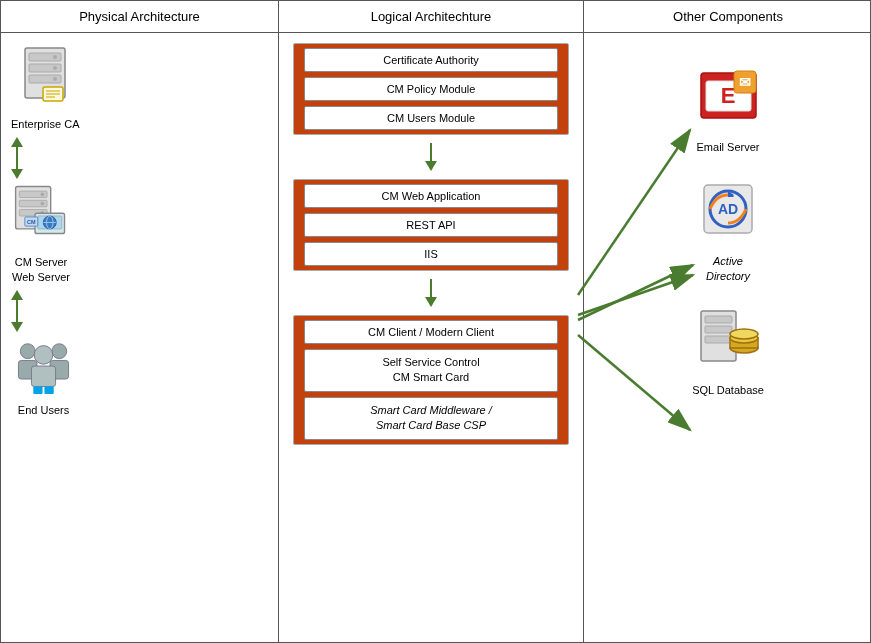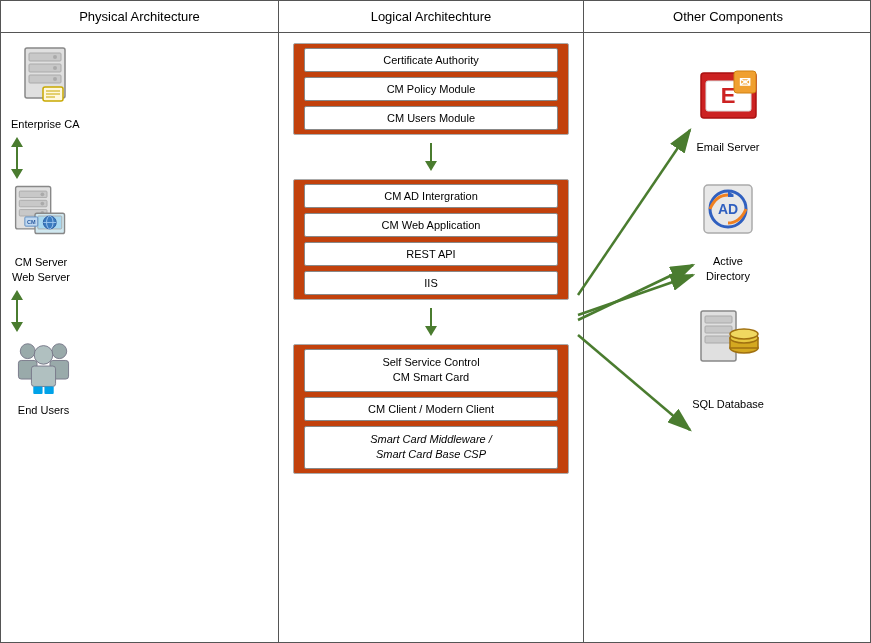--- a/index.html
+++ b/index.html
@@ -254,35 +254,34 @@
         <div class="logical-box">CM Policy Module</div>
         <div class="logical-box">CM Users  Module</div>
       </div>
 
       <div class="logical-arrow-down">
         <div class="line"></div>
         <div class="arrowhead"></div>
       </div>
 
       <div class="logical-group">
-        <div class="logical-box">CM AD Intergration</div>
         <div class="logical-box">CM Web Application</div>
         <div class="logical-box">REST API</div>
         <div class="logical-box">IIS</div>
       </div>
 
       <div class="logical-arrow-down">
         <div class="line"></div>
         <div class="arrowhead"></div>
       </div>
 
       <div class="logical-group">
+        <div class="logical-box">CM Client / Modern Client</div>
         <div class="logical-box" style="white-space:pre-line; line-height:1.4;">Self Service Control
 CM Smart Card</div>
-        <div class="logical-box">CM Client / Modern Client</div>
         <div class="logical-box" style="white-space:pre-line; line-height:1.4;font-style:italic;">Smart Card Middleware /
 Smart Card Base CSP</div>
       </div>
 
     </div>
   </div>
 
   <div class="section other">
     <div class="section-title">Other Components</div>
     <div class="other-content">
@@ -310,25 +309,25 @@
           <circle cx="32" cy="32" r="18" fill="none" stroke="#3060c0" stroke-width="3"></circle>
 
           <path d="M32 14 L38 20 L32 20 Z" fill="#3060c0"></path>
 
           <path d="M14 32 Q20 18 32 18" fill="none" stroke="#f08020" stroke-width="3"></path>
           <path d="M50 32 Q44 46 32 46" fill="none" stroke="#f08020" stroke-width="3"></path>
 
           <polygon points="32,14 38,18 36,20" fill="#3060c0"></polygon>
           <text x="32" y="37" font-size="14" text-anchor="middle" fill="#3060c0" font-weight="bold" font-family="Arial">AD</text>
         </svg>
-        <div class="other-label" style="white-space:pre-line;">Active
+        <div class="other-label" style="white-space:pre-line;font-style:italic;">Active
 Directory</div>
       </div>
 
-      <div class="other-item" style="margin-top:15px;gap:14px;">
+      <div class="other-item" style="margin-top:15px;">
         <svg width="65" height="65" viewBox="0 0 65 65" xmlns="http://www.w3.org/2000/svg">
 
           <rect x="5" y="5" width="35" height="50" rx="2" fill="#e0e0e0" stroke="#888" stroke-width="1.5"></rect>
           <rect x="9" y="10" width="27" height="7" rx="1" fill="#c8c8c8" stroke="#aaa" stroke-width="1"></rect>
           <rect x="9" y="20" width="27" height="7" rx="1" fill="#c8c8c8" stroke="#aaa" stroke-width="1"></rect>
           <rect x="9" y="30" width="27" height="7" rx="1" fill="#c8c8c8" stroke="#aaa" stroke-width="1"></rect>
 
           <ellipse cx="48" cy="42" rx="14" ry="5" fill="#d4a820" stroke="#a07010" stroke-width="1.5"></ellipse>
           <rect x="34" y="32" width="28" height="10" fill="#d4a820" stroke="#a07010" stroke-width="1.5"></rect>
           <ellipse cx="48" cy="32" rx="14" ry="5" fill="#e8c840" stroke="#a07010" stroke-width="1.5"></ellipse>

